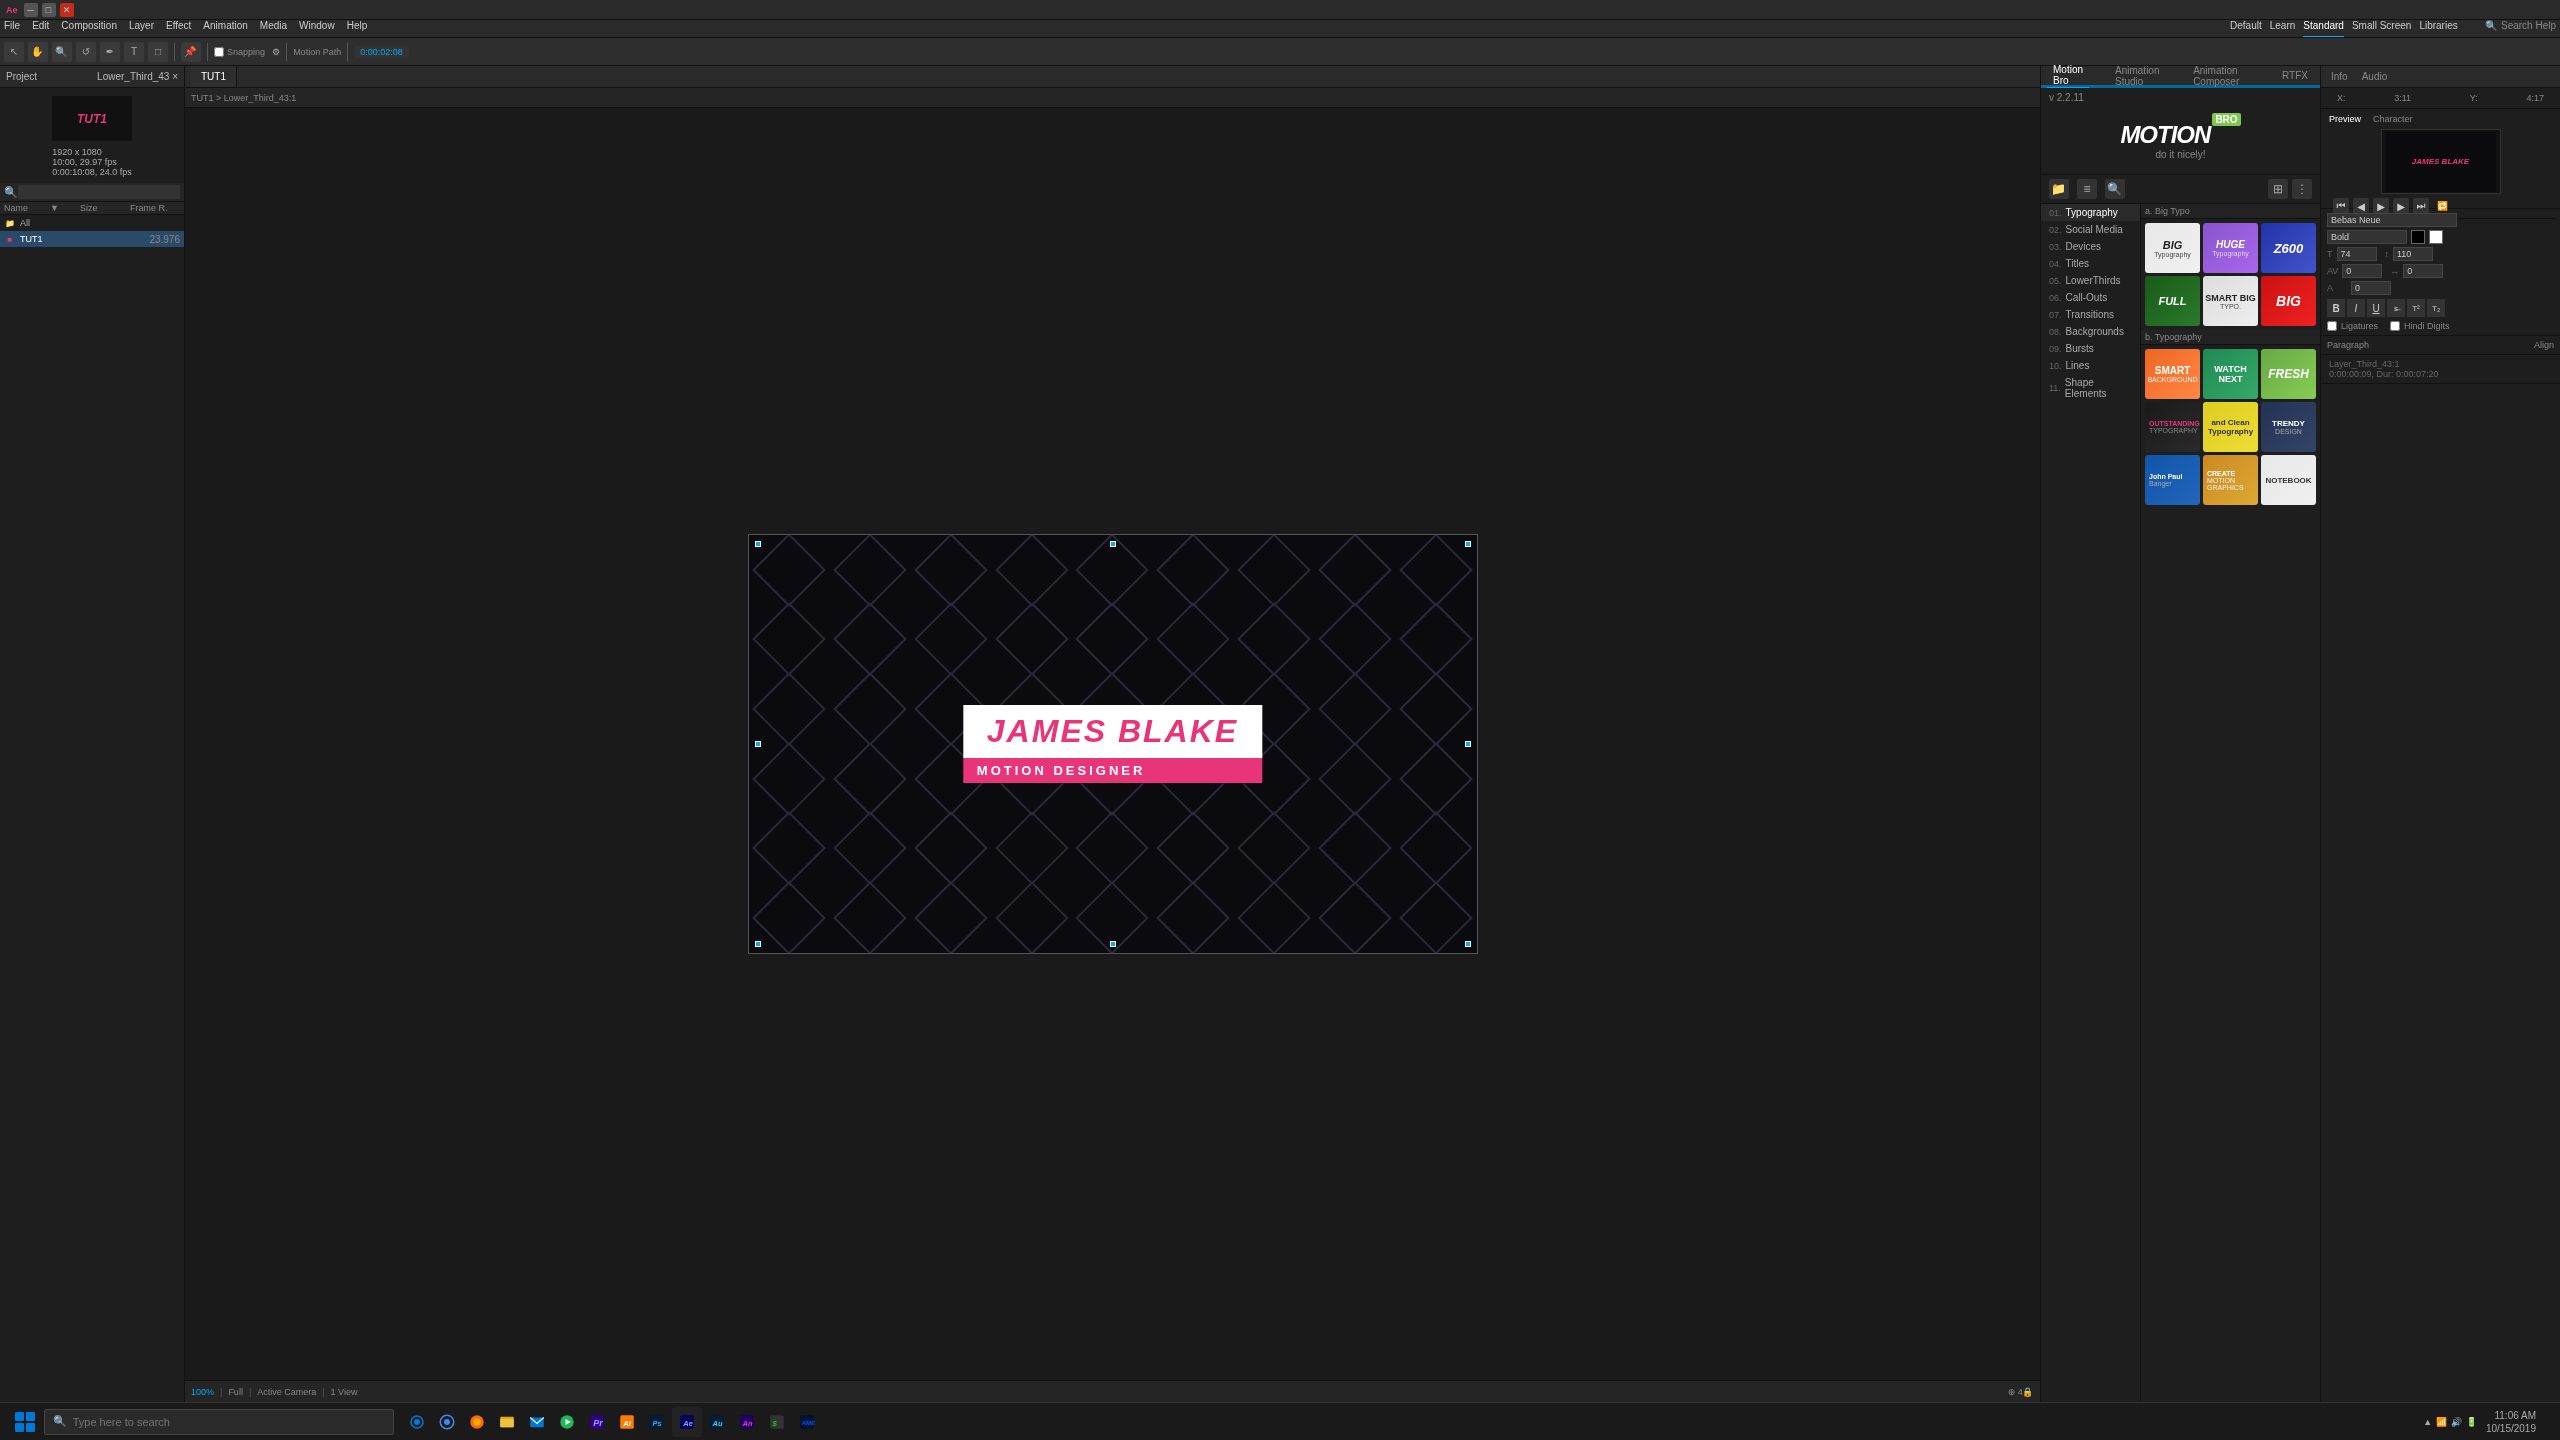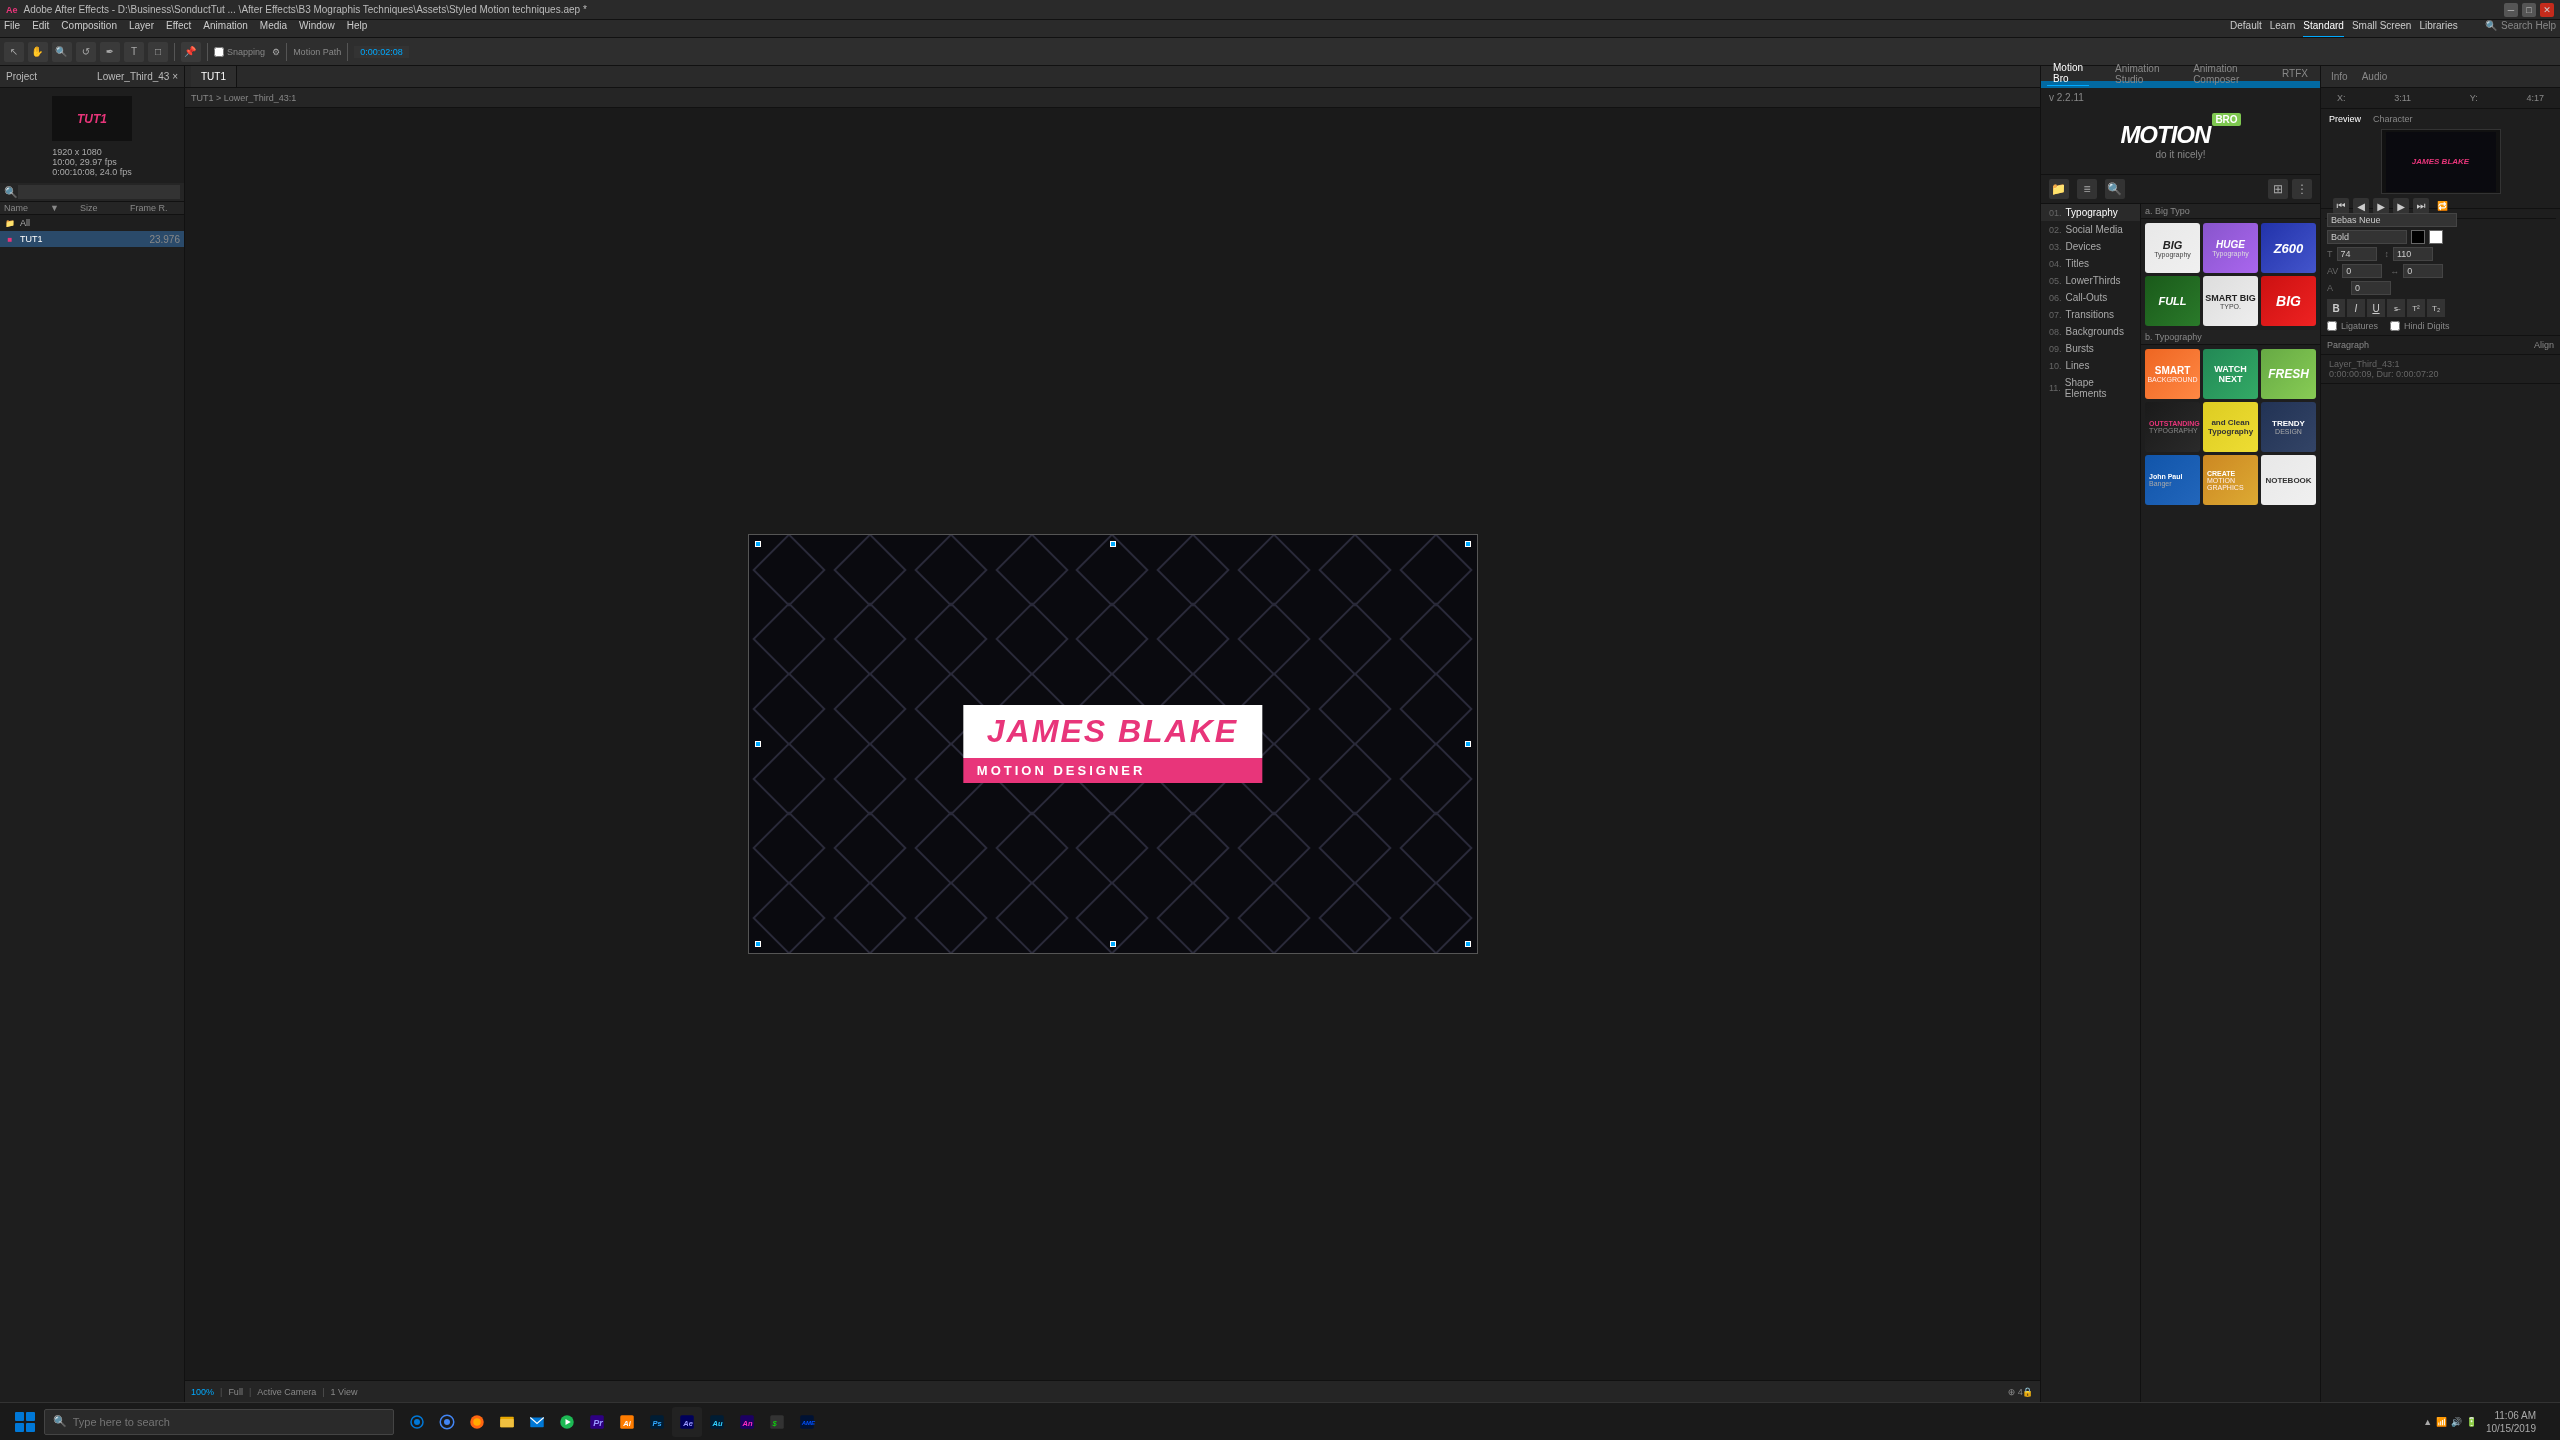--- a/index.html
+++ b/index.html
@@ -278,21 +278,21 @@
       flex-direction: column;
     }
     .mb-header {
       height: 22px;
       background: #2a2a2a;
       display: flex;
       align-items: center;
       padding: 0 6px;
       font-size: 10px;
       color: #bbb;
-      border-bottom: 7px solid #0369a1;
+      border-bottom: 3px solid #0369a1;
       gap: 20px;
     }
     .mb-tab {
       padding: 1px 6px;
       cursor: pointer;
       color: #888;
       font-size: 10px;
     }
     .mb-tab.active { color: #fff; border-bottom: 1px solid #0af; }
 
@@ -655,21 +655,20 @@
       text-align: right;
       font-size: 10px;
     }
     .taskbar-time div { line-height: 1.3; }
   </style>
 </head>
 <body>
 
 <div class="title-bar">
   <span style="font-size:9px; color:#e8357a; font-weight:bold; margin-right:6px;">Ae</span>
-  <span style="flex:1; font-size:10px;">Adobe After Effects - D:\Business\SonductTut ... \After Effects\B3 Mographis Techniques\Assets\Styled Motion techniques.aep *</span>
   <div class="title-bar-controls">
     <div class="title-btn">─</div>
     <div class="title-btn">□</div>
     <div class="title-btn" style="background:#c42b1c;">✕</div>
   </div>
 </div>
 
 <div class="menu-bar">
   <span class="menu-item">File</span>
   <span class="menu-item">Edit</span>

